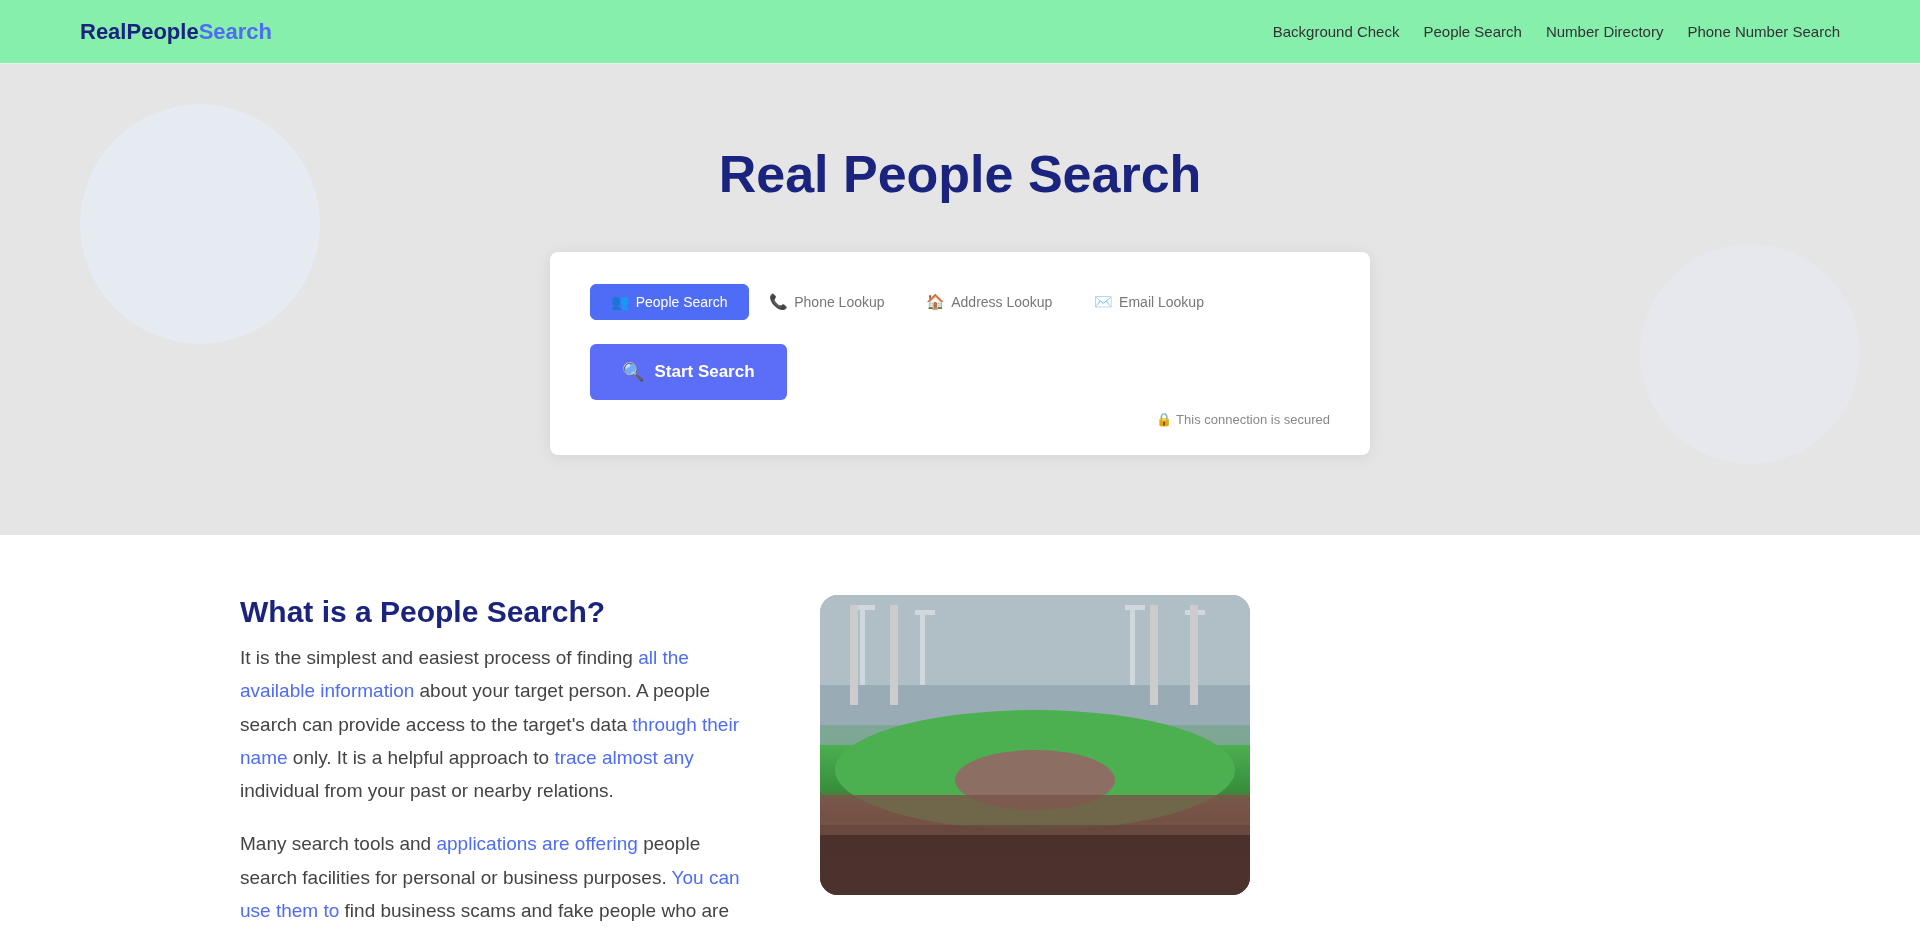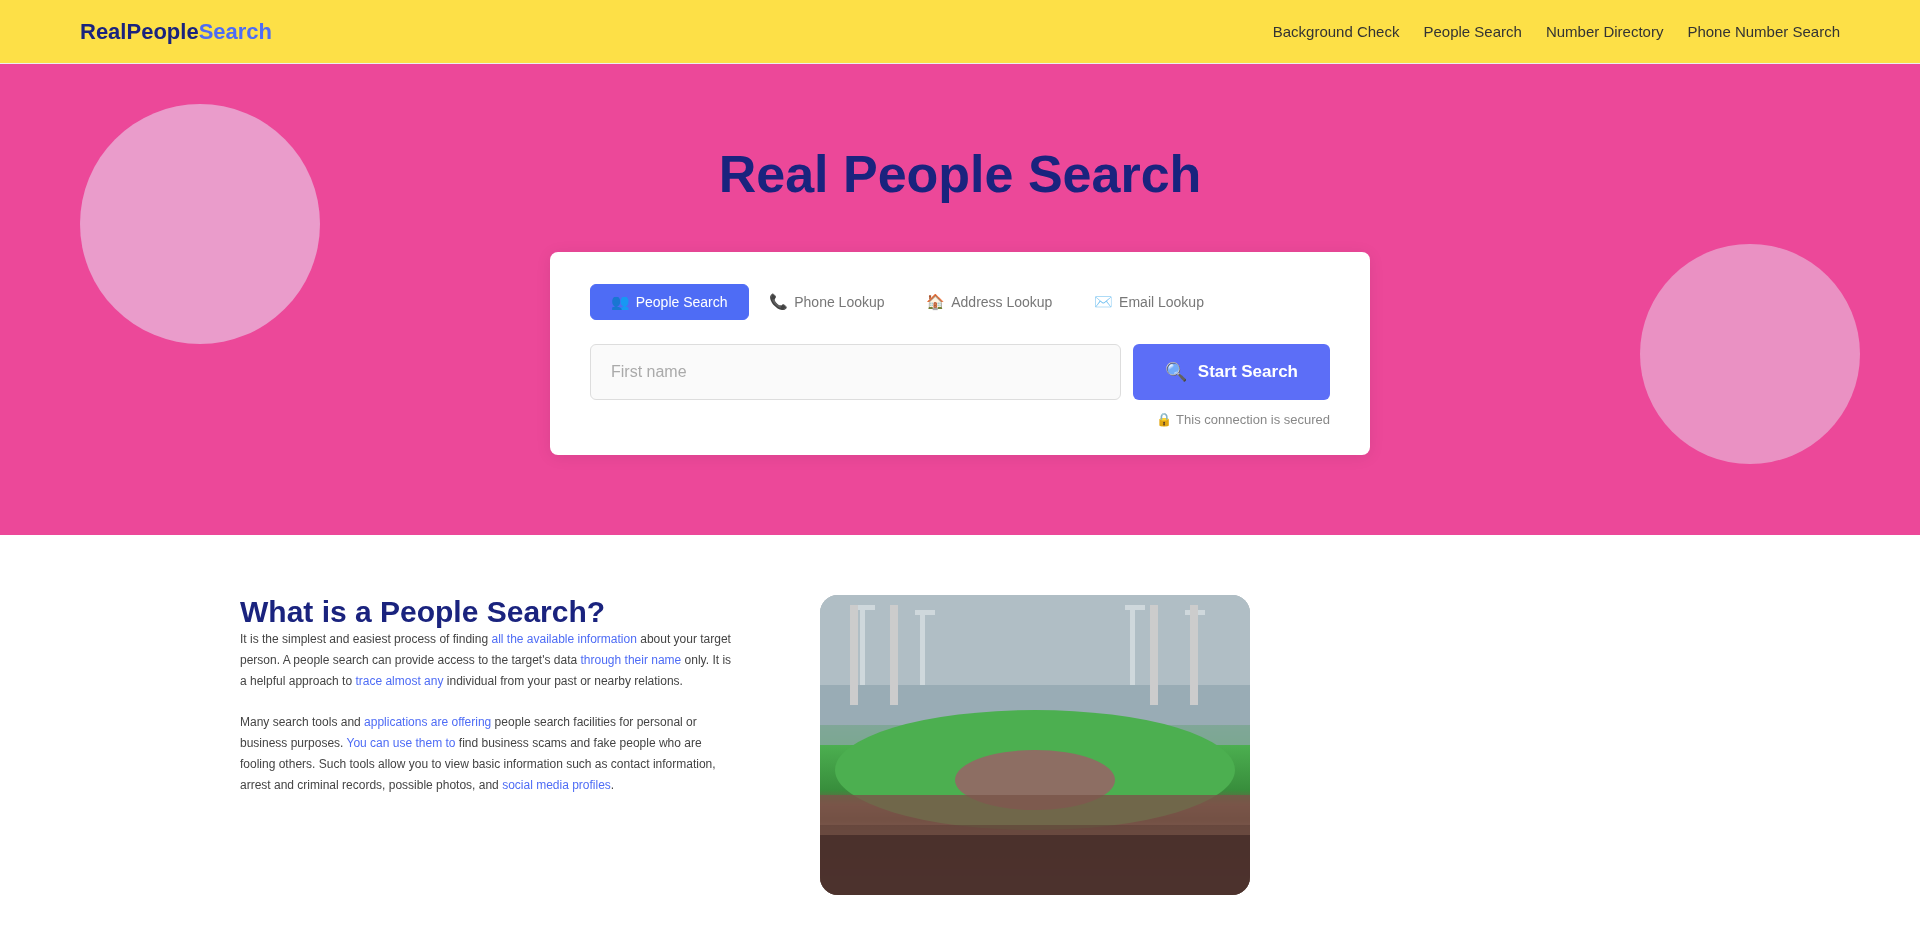--- a/index.html
+++ b/index.html
@@ -6,21 +6,21 @@
     body { font-family: -apple-system, BlinkMacSystemFont, 'Segoe UI', sans-serif; background: #fff; color: #222; min-height: 932px; overflow-x: hidden; }
 
     
     nav {
       display: flex;
       align-items: center;
       justify-content: space-between;
       padding: 0 80px;
       height: 64px;
       border-bottom: 1px solid #eee;
-      background: #fde047;
+      background: #86efac;
       position: relative;
       z-index: 10;
     }
     .logo {
       font-size: 22px;
       font-weight: 700;
       text-decoration: none;
     }
     .logo-real { color: #1a237e; }
     .logo-people { color: #1a237e; }
@@ -34,21 +34,21 @@
     }
 
     
     .hero {
       display: flex;
       flex-direction: column;
       align-items: center;
       padding-top: 80px;
       padding-bottom: 80px;
       position: relative;
-      background: #ec4899;
+      background: #e5e5e5;
       min-height: 420px;
     }
 
     
     .circle-left {
       position: absolute;
       left: 80px;
       top: 40px;
       width: 240px;
       height: 240px;
@@ -172,24 +172,25 @@
       align-items: flex-start;
       background: #fff;
     }
     .content-text { flex: 1; max-width: 500px; }
     .content-title {
       font-size: 30px;
       font-weight: 800;
       color: #1a237e;
     }
     .content-para {
-      font-size: 12px;
+      font-size: 19px;
       line-height: 1.75;
       color: #444;
       margin-bottom: 20px;
+      margin-top: 12px;
     }
     .content-para a { color: #4e6cf5; text-decoration: none; }
 
     .stadium-img {
       width: 430px;
       height: 300px;
       border-radius: 18px;
       overflow: hidden;
       flex-shrink: 0;
       background: #ccc;
@@ -256,21 +257,20 @@
         <span class="tab-icon">🏠</span>
         <span>Address Lookup</span>
       </div>
       <div class="search-tab">
         <span class="tab-icon">✉️</span>
         <span>Email Lookup</span>
       </div>
     </div>
 
     <div class="search-row">
-      <input class="search-input" type="text" placeholder="First name" style="">
       <button class="search-btn">
         <span class="btn-icon">🔍</span>
         <span>Start Search</span>
       </button>
     </div>
 
     <div class="secure-note">
       <span class="lock-icon">🔒</span>
       <span>This connection is secured</span>
     </div>

